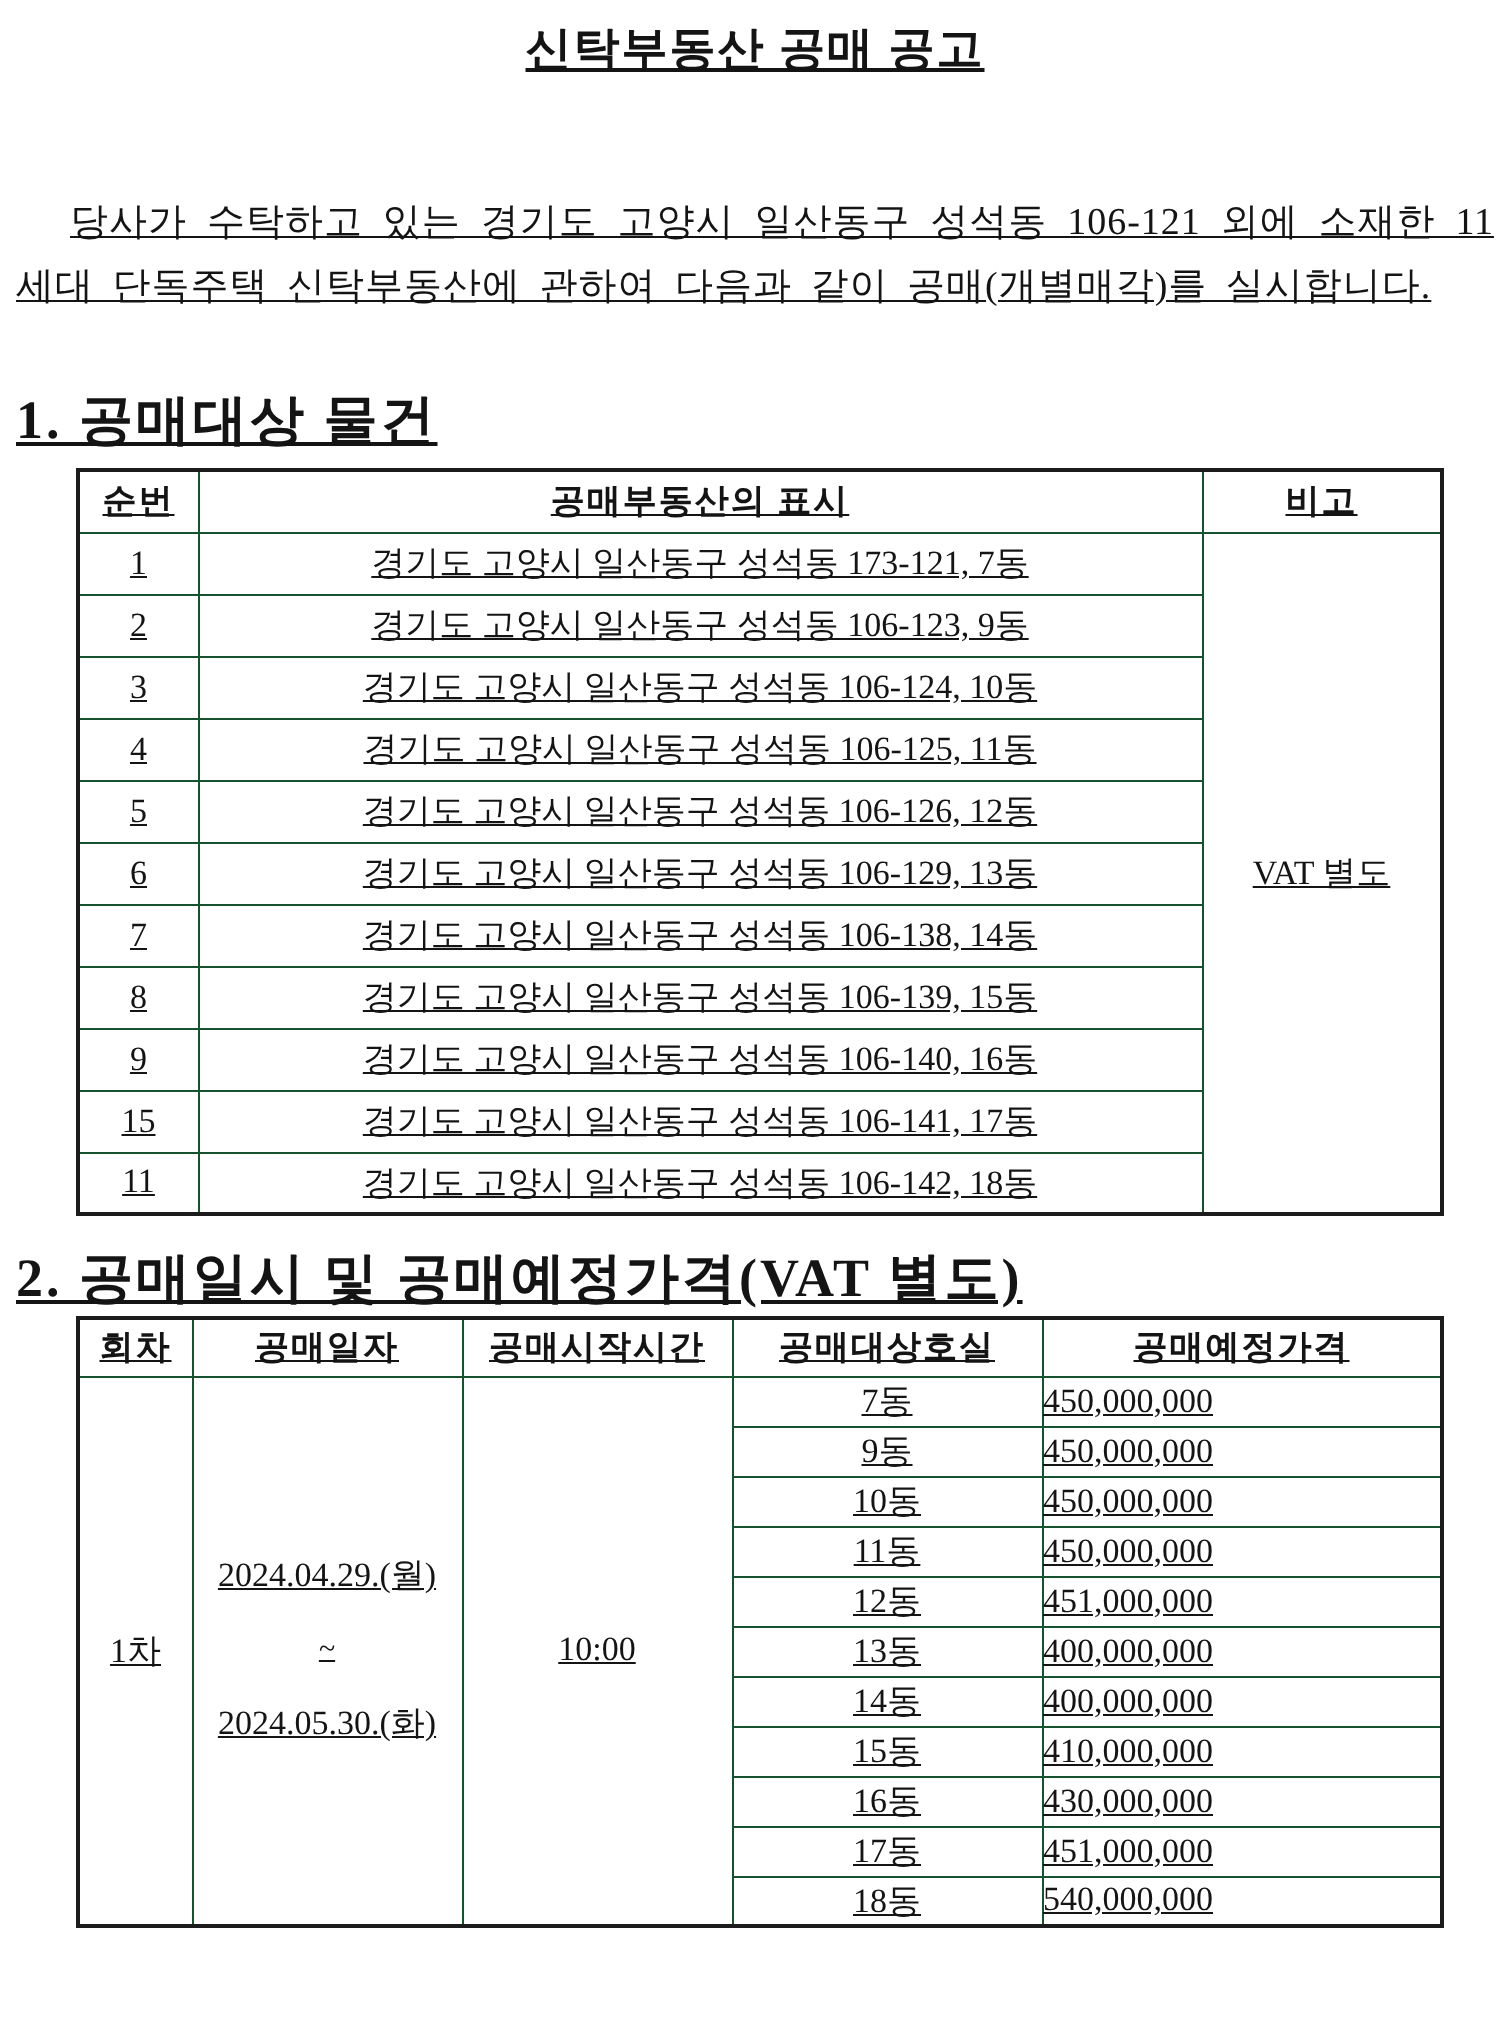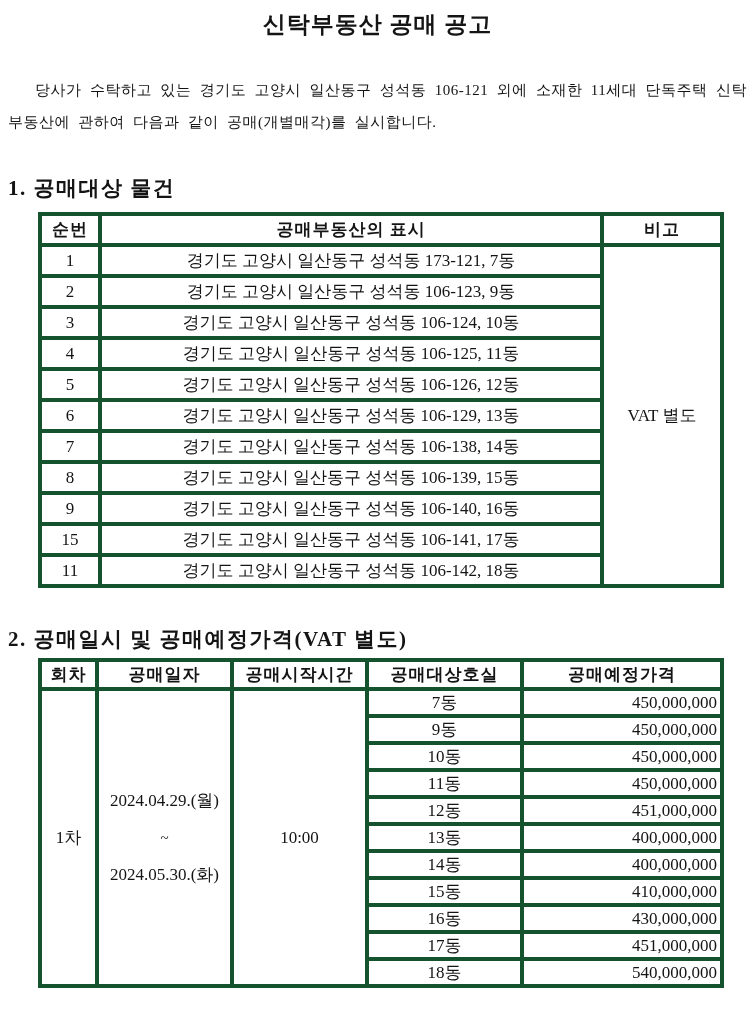--- a/index.html
+++ b/index.html
@@ -4,75 +4,75 @@
 <style>
   * { margin: 0; padding: 0; box-sizing: border-box; }
   html, body { background: #ffffff; }
   body {
     width: 755px;
     height: 1021px;
     color: #141414;
     font-family: "Liberation Serif", "DejaVu Serif", serif;
     overflow: hidden;
   }
-  .page { padding: 10px 8px 0 8px; }
+  .page { padding: 10px 8px 0 8px; text-decoration: underline; }
 
   .title {
     text-align: center;
     font-size: 23px;
     font-weight: bold;
     letter-spacing: 1px;
     line-height: 30px;
   }
 
   .intro {
-    margin-top: 34px;
+    margin-top: 56px;
     width: 739px;
-    font-size: 15px;
+    font-size: 19px;
     line-height: 32px;
     letter-spacing: 0.5px;
     word-spacing: 4px;
     text-align: justify;
     text-indent: 27px;
   }
 
   .section-heading {
-    font-size: 21px;
+    font-size: 27px;
     font-weight: bold;
     letter-spacing: 1.5px;
     line-height: 28px;
   }
   .s1 { margin-top: 36px; }
-  .s2 { margin-top: 37px; }
+  .s2 { margin-top: 17px; }
 
   table {
     border-collapse: collapse;
     table-layout: fixed;
     width: 682px;
     margin-left: 30px;
     border: 2px solid #1c1c1c;
   }
   .t1 { margin-top: 10px; }
   .t2 { margin-top: 5px; }
 
   th, td {
-    border: 4px solid #14532d;
+    border: 1px solid #14532d;
     text-align: center;
     vertical-align: middle;
     font-size: 17px;
     padding: 0;
   }
   th { font-weight: bold; letter-spacing: 1px; }
 
   .t1 th { height: 31px; }
   .t1 td { height: 31px; }
   .t2 th { height: 29px; }
   .t2 td { height: 25px; }
 
-  .price-cell { text-align: right; padding-right: 3px; }
+  .price-cell { text-align: left; padding-right: 3px; }
 
   .date-cell div { line-height: 24px; }
   .date-sep { margin: 13px 0; font-size: 15px; }
 </style>
 </head>
 <body>
 
 <div class="page">
 
   <h1 class="title">신탁부동산 공매 공고</h1>

